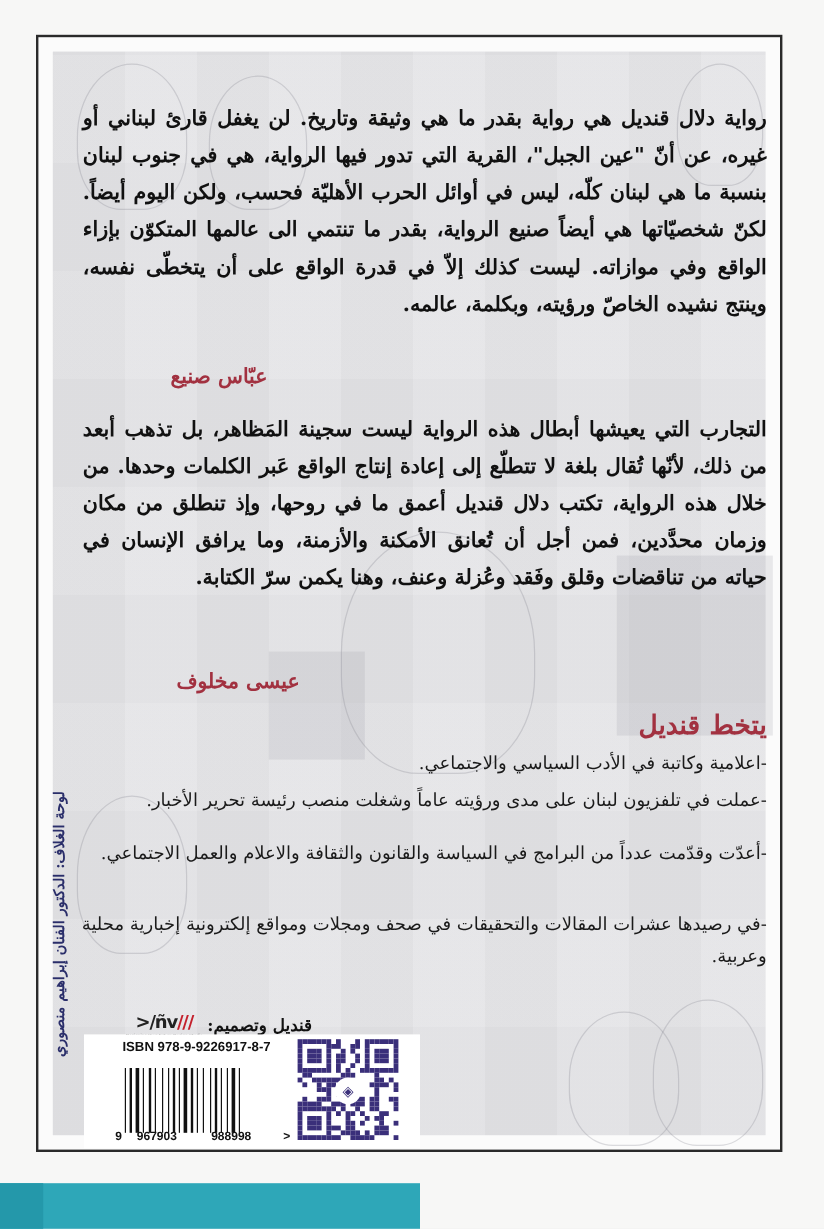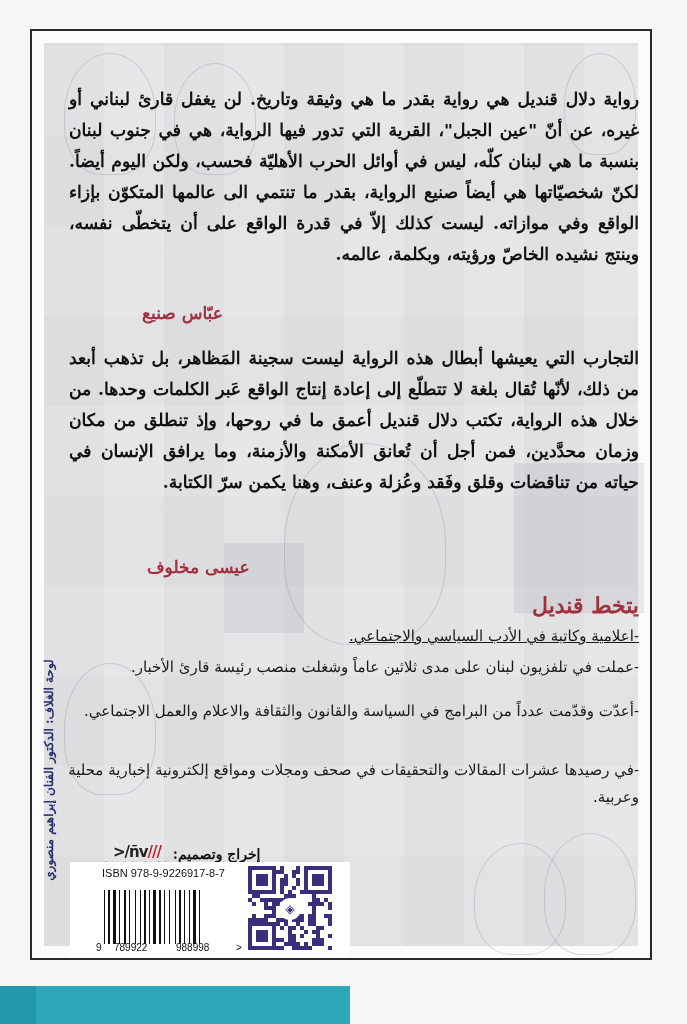--- a/index.html
+++ b/index.html
@@ -25,36 +25,36 @@
       position: absolute; right: 48px; width: 570px; direction: rtl; text-align: justify;
       color: #111; font-size: 17.2px; line-height: 31px; font-weight: bold;
     }
     .p1 { top: 84px; }
     .p2 { top: 343px; }
     .sig { position: absolute; color: #a23140; font-size: 17px; font-weight: bold; direction: rtl; }
     .sig1 { top: 303px; left: 142px; }
     .sig2 { top: 557px; left: 104px; margin-left: 43px; }
     .author-heading { position: absolute; top: 592px; right: 48px; color: #a23140; font-size: 22px; font-weight: bold; direction: rtl; }
     .bio { position: absolute; right: 48px; width: 580px; direction: rtl; text-align: right; color: #1a1a1a; font-size: 15px; line-height: 27px; }
-    .bio1 { top: 623px; text-decoration: underline; }
+    .bio1 { top: 623px; }
     .bio2 { top: 654px; }
     .bio3 { top: 698px; }
     .bio4 { top: 757px; }
     .credit-vertical {
       position: absolute; left: 42px; top: 760px; width: 230px; height: 20px;
       transform: translate(-105px, 0) rotate(-90deg); transform-origin: center;
       direction: rtl; font-size: 12px; color: #2a2e6a; white-space: nowrap; text-align: center; font-weight: bold;
     }
     .design-credit { position: absolute; top: 843px; left: 105px; display: flex; align-items: center; direction: rtl; gap: 4px; }
     .design-label { font-size: 14px; color: #111; font-weight: bold; }
     .studio-logo { display: flex; flex-direction: column; align-items: center; }
     .studio-mark { font-family: "DejaVu Sans", sans-serif; font-size: 15px; font-weight: bold; color: #222; letter-spacing: -1px; }
     .studio-mark .red { color: #c4202c; }
     .studio-tag { font-family: "DejaVu Sans", sans-serif; font-size: 3.5px; color: #333; }
-    .isbn-box { position: absolute; left: 70px; top: 862px; width: 280px; height: 95px; background: #ffffff; }
+    .isbn-box { position: absolute; left: 70px; top: 862px; width: 280px; height: 95px; background: #ffffff; font-weight: bold; }
     .isbn-text { position: absolute; left: 32px; top: 5px; font-family: "Liberation Sans", sans-serif; font-size: 11px; color: #111; }
     .barcode { position: absolute; left: 34px; top: 22px; width: 130px; height: 60px; display: flex; align-items: flex-end; gap: 1px; }
     .bar { background: #111; height: 54px; }
     .barcode-digits { position: absolute; top: 80px; font-family: "Liberation Sans", sans-serif; font-size: 10px; color: #111; }
     .qr { position: absolute; left: 178px; top: 4px; width: 84px; height: 84px; display: grid; grid-template-columns: repeat(21, 4px); grid-template-rows: repeat(21, 4px); }
     .qr div { width: 4px; height: 4px; }
     .qr .on { background: #3a2f7a; }
     .qr-logo { position: absolute; left: 209px; top: 36px; width: 22px; height: 22px; border-radius: 50%; background: #fff; color: #3a2f7a; font-size: 12px; text-align: center; line-height: 22px; }
     .spine-strip { position: absolute; left: 0; top: 986px; width: 350px; height: 38px; background: #2ea7b8; }
     .spine-edge { position: absolute; left: 0; top: 986px; width: 36px; height: 38px; background: #2498aa; }
@@ -76,28 +76,28 @@
   </div>
 </div>
 
 <div class="text-col p1">رواية دلال قنديل هي رواية بقدر ما هي وثيقة وتاريخ. لن يغفل قارئ لبناني أو غيره، عن أنّ "عين الجبل"، القرية التي تدور فيها الرواية، هي في جنوب لبنان بنسبة ما هي لبنان كلّه، ليس في أوائل الحرب الأهليّة فحسب، ولكن اليوم أيضاً. لكنّ شخصيّاتها هي أيضاً صنيع الرواية، بقدر ما تنتمي الى عالمها المتكوّن بإزاء الواقع وفي موازاته. ليست كذلك إلاّ في قدرة الواقع على أن يتخطّى نفسه، وينتج نشيده الخاصّ ورؤيته، وبكلمة، عالمه.</div>
 <div class="sig sig1">عبّاس صنيع</div>
 <div class="text-col p2">التجارب التي يعيشها أبطال هذه الرواية ليست سجينة المَظاهر، بل تذهب أبعد من ذلك، لأنّها تُقال بلغة لا تتطلّع إلى إعادة إنتاج الواقع عَبر الكلمات وحدها. من خلال هذه الرواية، تكتب دلال قنديل أعمق ما في روحها، وإذ تنطلق من مكان وزمان محدَّدين، فمن أجل أن تُعانق الأمكنة والأزمنة، وما يرافق الإنسان في حياته من تناقضات وقلق وفَقد وعُزلة وعنف، وهنا يكمن سرّ الكتابة.</div>
 <div class="sig sig2">عيسى مخلوف</div>
 
 <div class="author-heading">يتخط قنديل</div>
 <div class="bio bio1">-اعلامية وكاتبة في الأدب السياسي والاجتماعي.</div>
-<div class="bio bio2">-عملت في تلفزيون لبنان على مدى ثلاثين عاماً وشغلت منصب رئيسة قارئ الأخبار.</div>
+<div class="bio bio2">-عملت في تلفزيون لبنان على مدى ورؤيته عاماً وشغلت منصب رئيسة تحرير الأخبار.</div>
 <div class="bio bio3">-أعدّت وقدّمت عدداً من البرامج في السياسة والقانون والثقافة والاعلام والعمل الاجتماعي.</div>
 <div class="bio bio4">-في رصيدها عشرات المقالات والتحقيقات في صحف ومجلات ومواقع إلكترونية إخبارية محلية وعربية.</div>
 
 <div class="credit-vertical">لوحة الغلاف: الدكتور الفنان إبراهيم منصوري</div>
 
 <div class="design-credit">
-  <span class="design-label">إخراج وتصميم:</span>
+  <span class="design-label">قنديل وتصميم:</span>
   <span class="studio-logo">
     <span class="studio-mark"><span class="red">///</span>ñv/&lt;</span>
     <span class="studio-tag">Designing Your Future Design Studio</span>
   </span>
 </div>
 
 <div class="isbn-box">
   <div class="isbn-text">ISBN 978-9-9226917-8-7</div>
   <div class="barcode" id="barcode">
       <div class="bar" style="width: 1px; background: rgb(17, 17, 17);"></div>
@@ -135,21 +135,21 @@
       <div class="bar" style="width: 1px; background: rgb(17, 17, 17);"></div>
       <div class="bar" style="width: 2px; background: transparent;"></div>
       <div class="bar" style="width: 1px; background: rgb(17, 17, 17);"></div>
       <div class="bar" style="width: 1px; background: transparent;"></div>
       <div class="bar" style="width: 3px; background: rgb(17, 17, 17);"></div>
       <div class="bar" style="width: 1px; background: transparent;"></div>
       <div class="bar" style="width: 1px; background: rgb(17, 17, 17);"></div>
       <div class="bar" style="width: 2px; background: transparent;"></div>
     </div>
   <span class="barcode-digits" style="left:26px">9</span>
-  <span class="barcode-digits" style="left:44px">789922</span>
+  <span class="barcode-digits" style="left:44px">967903</span>
   <span class="barcode-digits" style="left:106px">988998</span>
   <span class="barcode-digits" style="left:166px">&gt;</span>
   <div class="qr" id="qr">
       <div class="on"></div>
       <div class="on"></div>
       <div class="on"></div>
       <div class="on"></div>
       <div class="on"></div>
       <div class="on"></div>
       <div class="on"></div>

